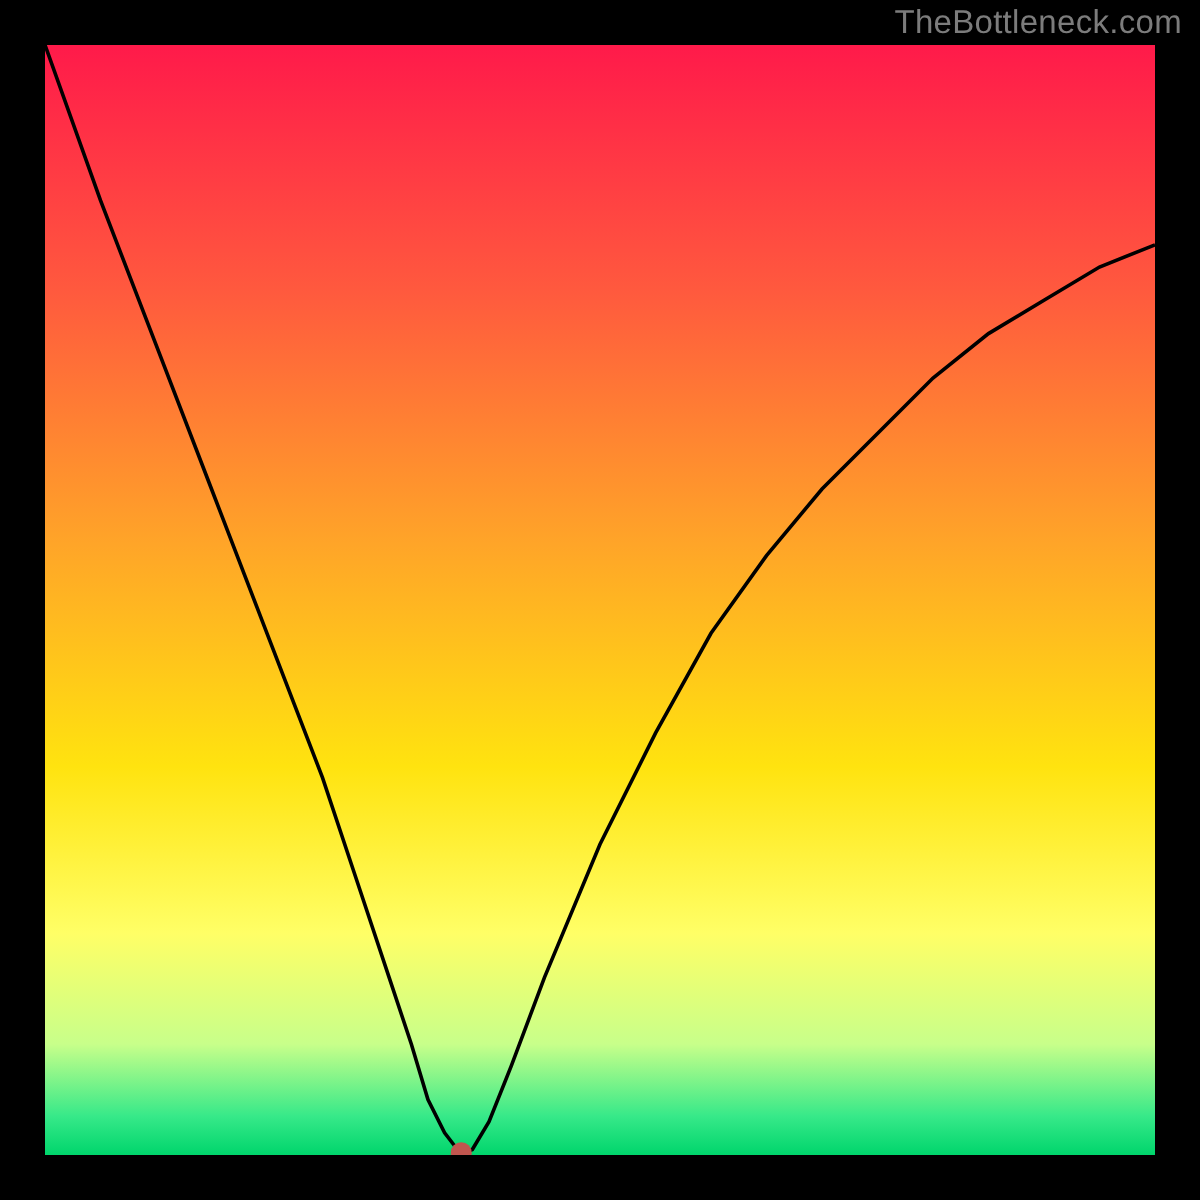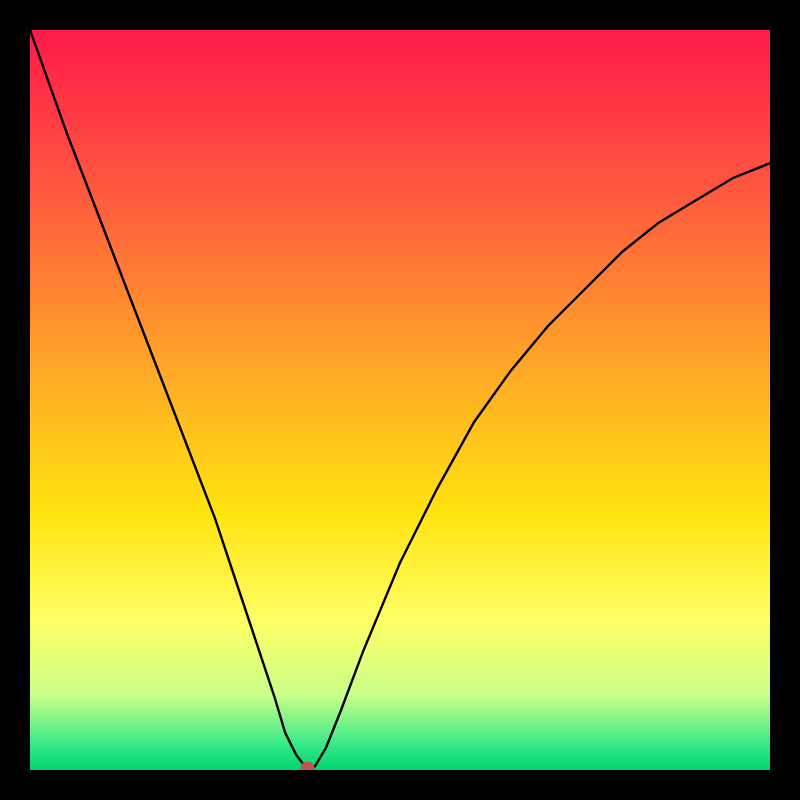--- a/index.html
+++ b/index.html
@@ -40,20 +40,21 @@
     width: 740px;
     height: 740px;
     display: block;
   }
 </style>
 </head>
 <body>
 
 <div class="frame">
 
+  <div class="watermark">TheBottleneck.com</div>
 
   <div class="plot-wrap">
     <svg class="plot" viewBox="0 0 740 740">
       <defs>
         <linearGradient id="bg-grad" x1="0" y1="0" x2="0" y2="1">
             <stop offset="0%" stop-color="#ff1a4a"></stop>
             <stop offset="22%" stop-color="#ff593e"></stop>
             <stop offset="45%" stop-color="#ffa528"></stop>
             <stop offset="65%" stop-color="#ffe30f"></stop>
             <stop offset="80%" stop-color="#ffff66"></stop>

